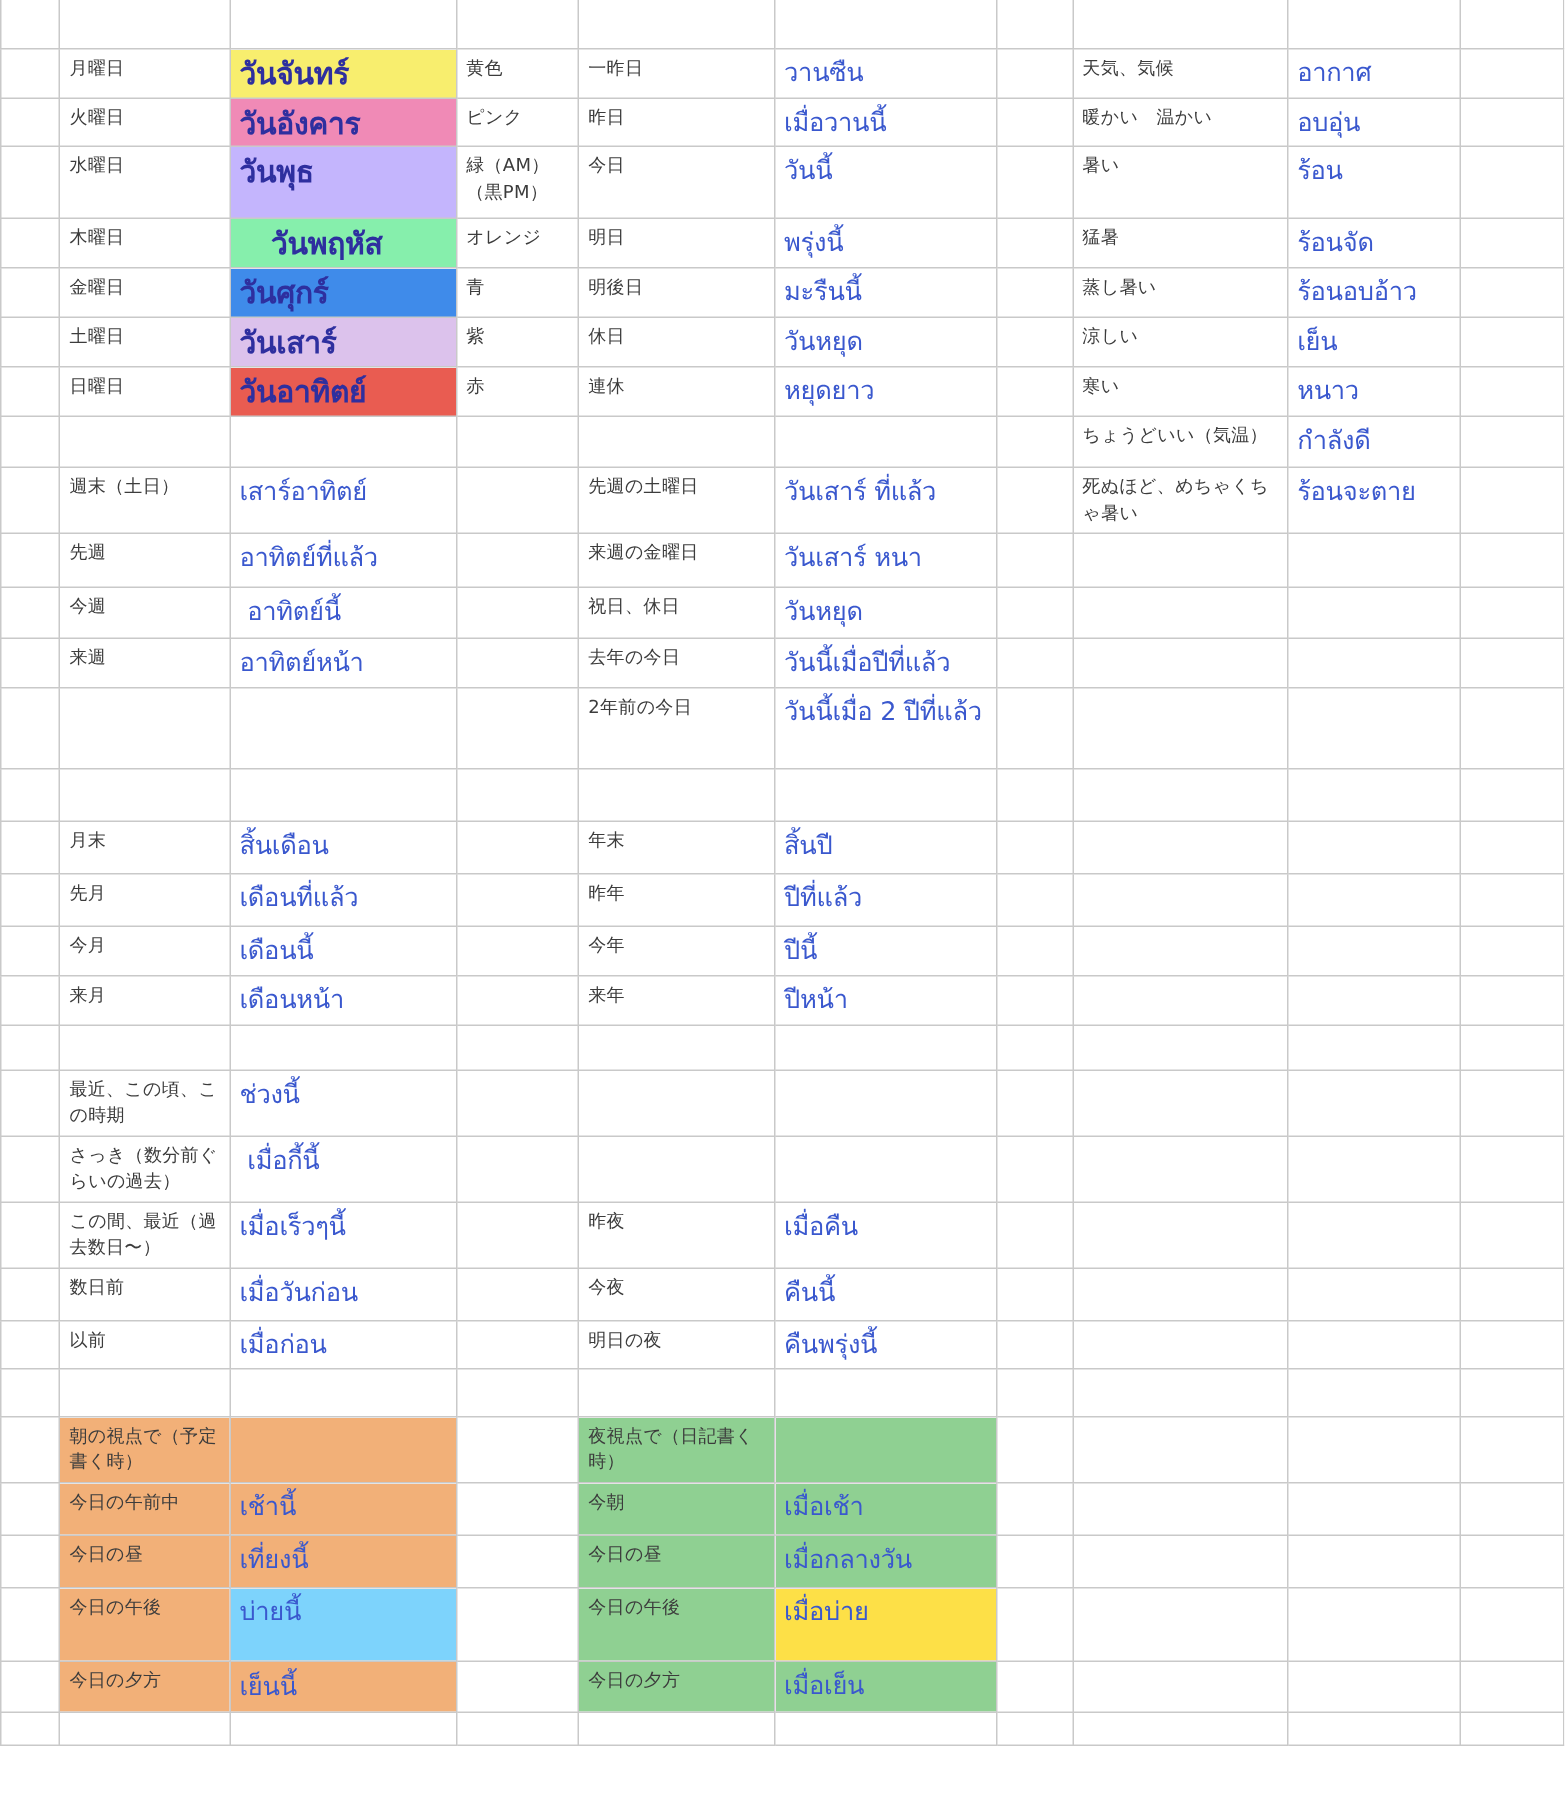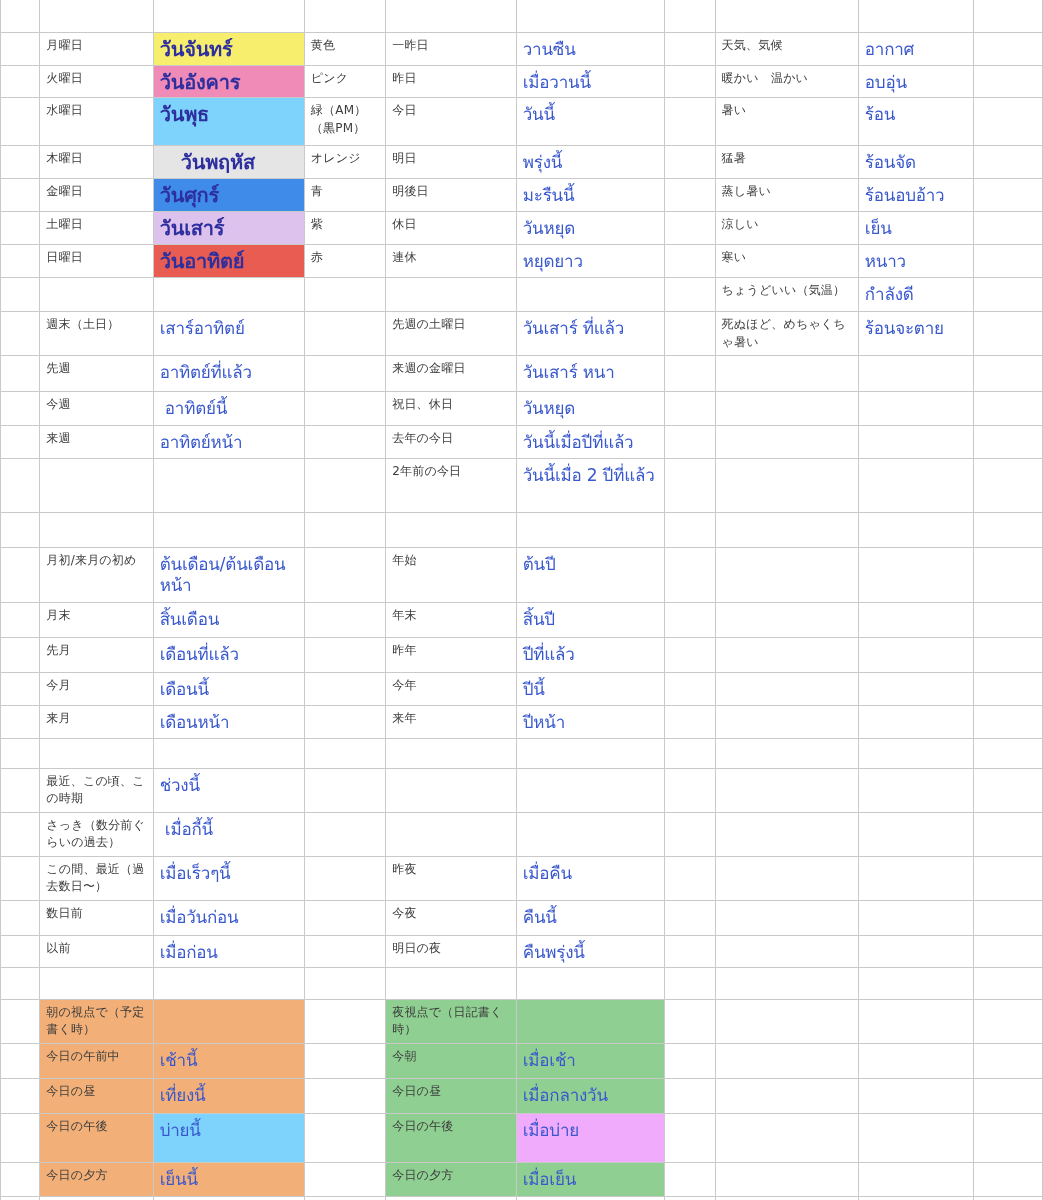--- a/index.html
+++ b/index.html
@@ -100,34 +100,34 @@
           <td class="jp">昨日</td>
           <td class="th">เมื่อวานนี้</td>
           <td></td>
           <td class="jp">暖かい　温かい</td>
           <td class="th">อบอุ่น</td>
           <td></td>
         </tr>
         <tr style="height: 48px;">
           <td></td>
           <td class="jp">水曜日</td>
-          <td class="day" style="background-color: #7dd3fc;">วันพุธ</td>
+          <td class="day" style="background-color: #c4b5fd;">วันพุธ</td>
           <td class="jp">緑（AM）
 （黒PM）</td>
           <td class="jp">今日</td>
           <td class="th">วันนี้</td>
           <td></td>
           <td class="jp">暑い</td>
           <td class="th">ร้อน</td>
           <td></td>
         </tr>
         <tr style="height: 33px;">
           <td></td>
           <td class="jp">木曜日</td>
-          <td class="day" style="background-color: #e5e5e5; padding-left: 27px;">วันพฤหัส</td>
+          <td class="day" style="background-color: #86efac; padding-left: 27px;">วันพฤหัส</td>
           <td class="jp">オレンジ</td>
           <td class="jp">明日</td>
           <td class="th">พรุ่งนี้</td>
           <td></td>
           <td class="jp">猛暑</td>
           <td class="th">ร้อนจัด</td>
           <td></td>
         </tr>
         <tr style="height: 33px;">
           <td></td>
@@ -242,32 +242,20 @@
           <td></td>
           <td></td>
           <td></td>
           <td></td>
           <td></td>
           <td></td>
           <td></td>
           <td></td>
           <td></td>
         </tr>
-        <tr style="height: 55px;">
-          <td></td>
-          <td class="jp">月初/来月の初め</td>
-          <td class="th">ต้นเดือน/ต้นเดือนหน้า</td>
-          <td></td>
-          <td class="jp">年始</td>
-          <td class="th">ต้นปี</td>
-          <td></td>
-          <td></td>
-          <td></td>
-          <td></td>
-        </tr>
         <tr style="height: 35px;">
           <td></td>
           <td class="jp">月末</td>
           <td class="th">สิ้นเดือน</td>
           <td></td>
           <td class="jp">年末</td>
           <td class="th">สิ้นปี</td>
           <td></td>
           <td></td>
           <td></td>
@@ -428,21 +416,21 @@
           <td></td>
           <td></td>
           <td></td>
         </tr>
         <tr style="height: 49px; margin-top: 48px;">
           <td></td>
           <td class="jp" style="background-color: rgb(242, 176, 120);">今日の午後</td>
           <td class="th" style="background-color: #7dd3fc;">บ่ายนี้</td>
           <td></td>
           <td class="jp" style="background-color: rgb(143, 208, 146);">今日の午後</td>
-          <td class="th" style="background-color: #f0abfc;">เมื่อบ่าย</td>
+          <td class="th" style="background-color: #fde047;">เมื่อบ่าย</td>
           <td></td>
           <td></td>
           <td></td>
           <td></td>
         </tr>
         <tr style="height: 34px;">
           <td></td>
           <td class="jp" style="background-color: rgb(242, 176, 120);">今日の夕方</td>
           <td class="th" style="background-color: rgb(242, 176, 120); font-family: Liberation Serif, serif;">เย็นนี้</td>
           <td></td>

